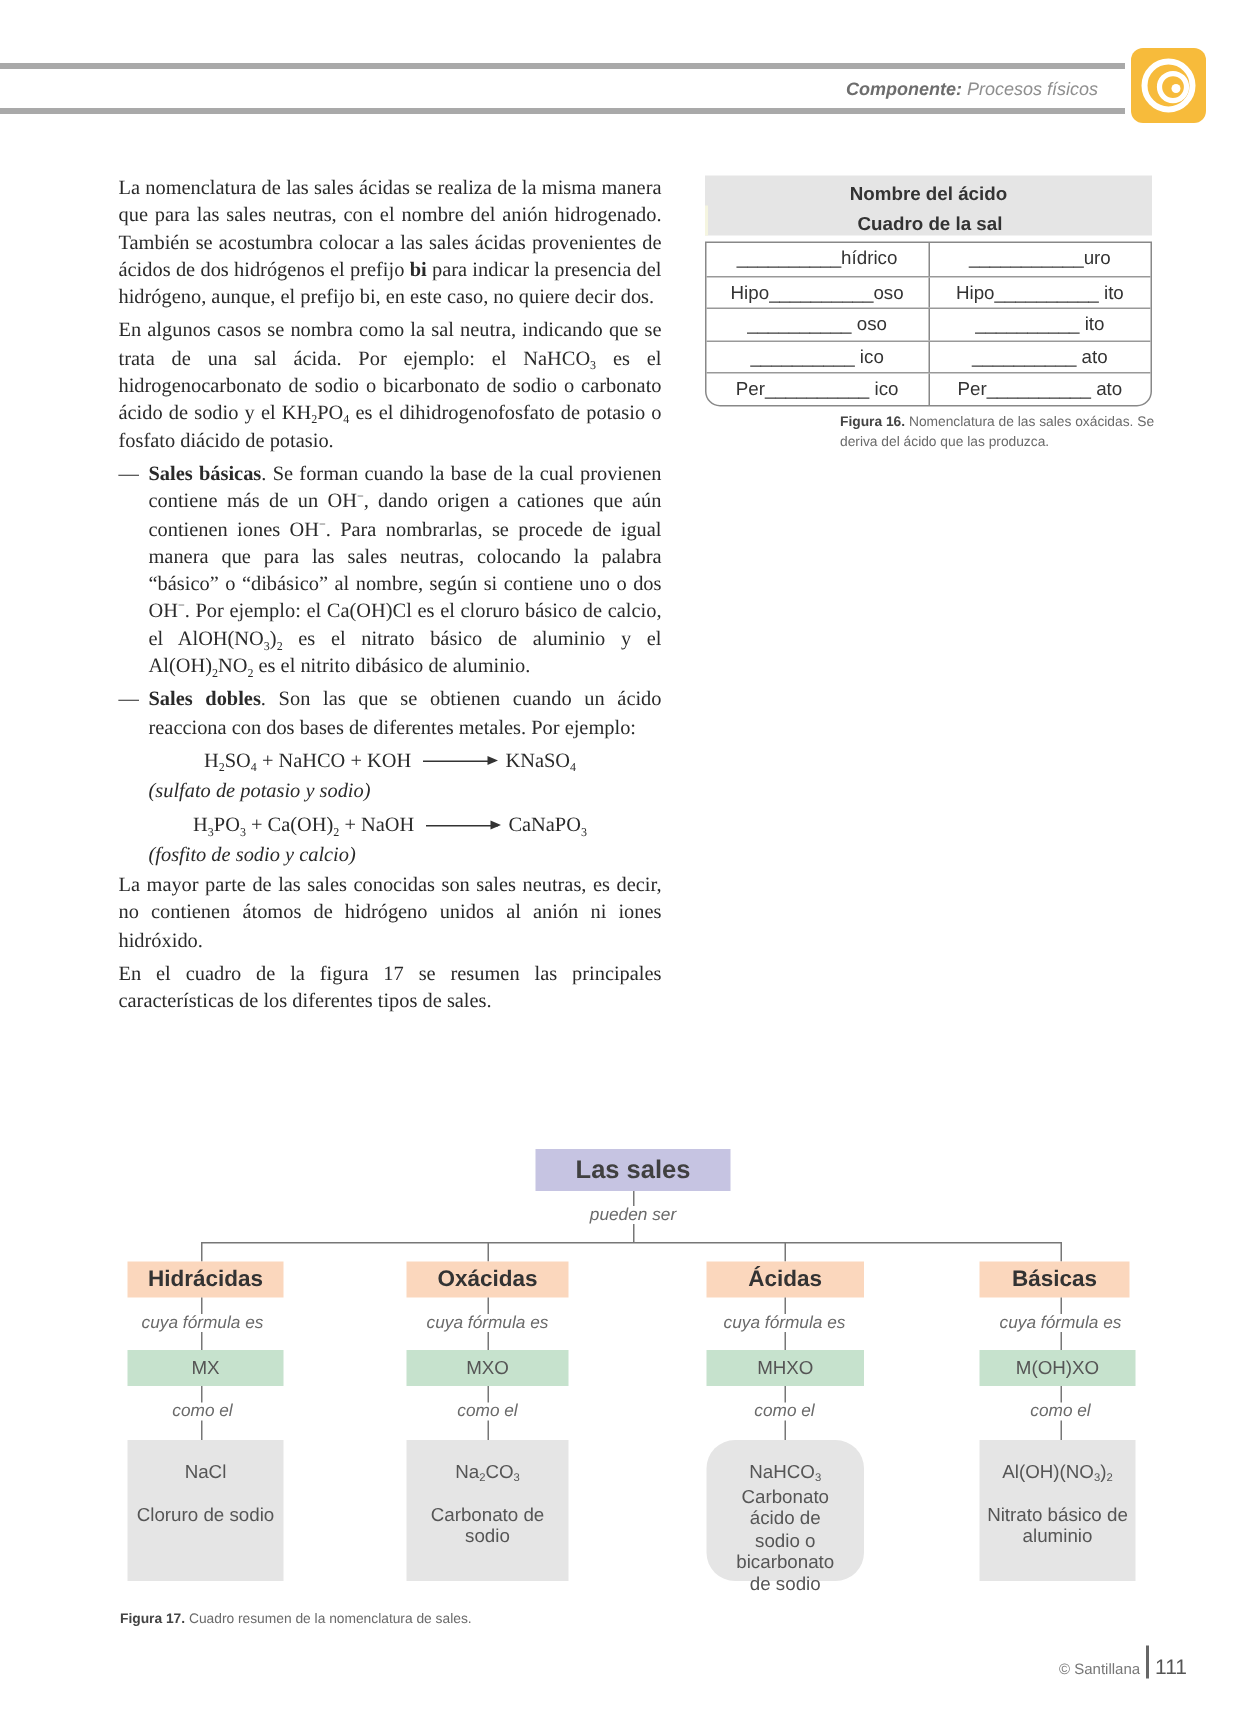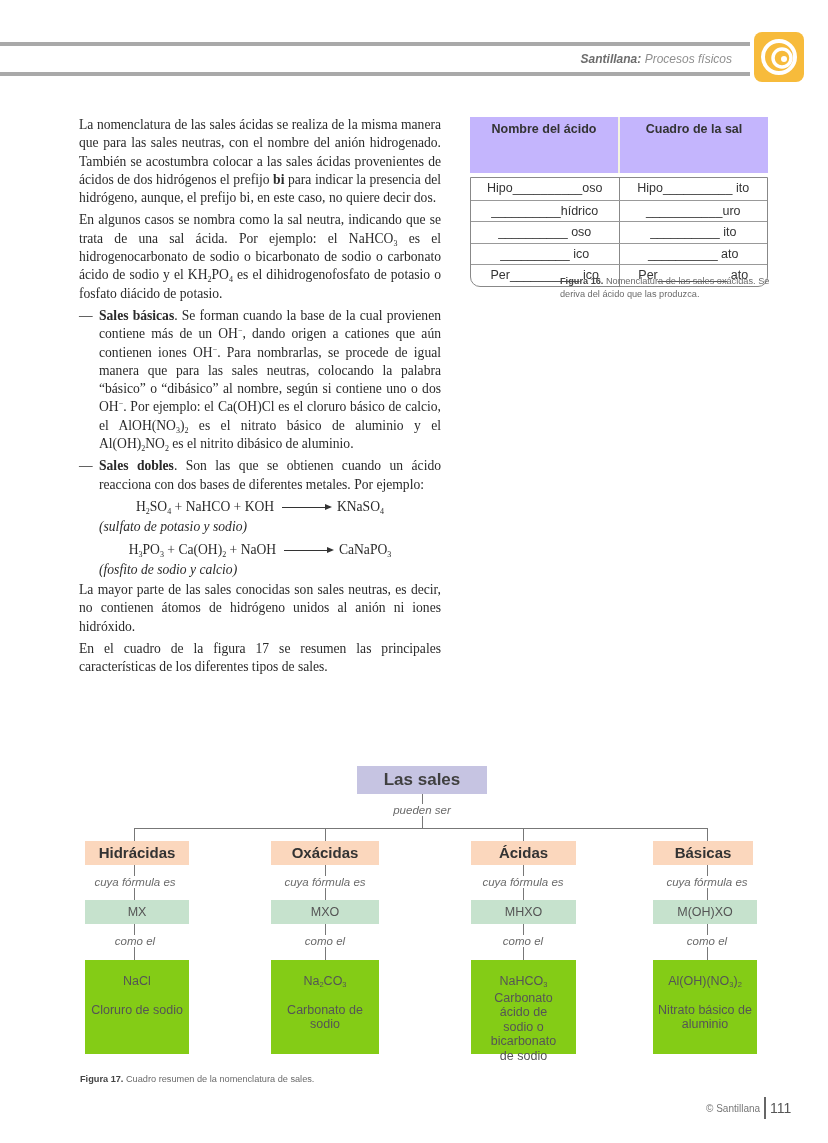--- a/index.html
+++ b/index.html
@@ -24,58 +24,58 @@
   .col sup { font-size: 8px; vertical-align: 5px; line-height: 0; }
   .bullet { position: relative; padding-left: 20px; text-align: justify; margin-bottom: 4px; }
   .bullet .dash { position: absolute; left: 0; top: 0; }
   .eq { text-align: center; margin: 4px 0 2px; }
   .eq .arrow { display: inline-block; width: 48px; height: 1px; background: #333; vertical-align: middle; position: relative; margin: 0 4px; }
   .eq .arrow::after { content: ""; position: absolute; right: -2px; top: -3px; border-left: 7px solid #333; border-top: 3.5px solid transparent; border-bottom: 3.5px solid transparent; }
   .eq-note { font-style: italic; padding-left: 20px; margin-bottom: 2px; }
 
   
   .tbl { position: absolute; left: 470px; top: 117px; width: 298px; font-family: "Liberation Sans", sans-serif; }
-  .tbl-head { display: flex; background: #c4b5fd; height: 56px; }
+  .tbl-head { display: flex; background: #e5e5e5; height: 40px; flex-direction: column; }
   .tbl-head div { flex: 1; text-align: center; font-weight: bold; font-size: 12.5px; line-height: 16px; padding-top: 4px; color: #333; }
   .tbl-head div + div { border-left: 2px solid #f5f5e0; }
   .tbl-body { border: 1px solid #888; border-top: none; border-radius: 0 0 10px 10px; margin-top: 4px; border-top: 1px solid #888; }
   .tbl-row { display: flex; height: 21.6px; border-top: 1px solid #999; }
   .tbl-row:first-child { border-top: none; }
   .tbl-row div { flex: 1; font-size: 12.5px; line-height: 21px; text-align: center; color: #333; }
   .tbl-row div + div { border-left: 1px solid #888; }
   .tbl-cap { position: absolute; left: 560px; top: 275px; width: 215px; font-family: "Liberation Sans", sans-serif; font-size: 9.2px; line-height: 13px; color: #6a6a6a; }
   .tbl-cap b { color: #444; }
 
   
   .dg { position: absolute; left: 0; top: 0; width: 828px; height: 1143px; pointer-events: none; }
   .box { position: absolute; font-family: "Liberation Sans", sans-serif; text-align: center; pointer-events: auto; }
   .root { left: 357px; top: 766px; width: 130px; height: 28px; background: #c6c4e2; font-size: 17px; font-weight: bold; line-height: 28px; color: #404040; }
   .cat { height: 24px; background: #fbd7bd; font-size: 15px; font-weight: bold; line-height: 24px; color: #333; }
   .formula { height: 24px; background: #c6e2cd; font-size: 12.5px; line-height: 24px; color: #555; }
-  .example { height: 94px; background: #84cc16; font-size: 12.5px; line-height: 14.5px; color: #555; padding-top: 14px; }
+  .example { height: 94px; background: #e5e5e5; font-size: 12.5px; line-height: 14.5px; color: #555; padding-top: 14px; }
   .example .name { margin-top: 14px; }
   .example sub { font-size: 7.5px; vertical-align: -2px; line-height: 0; }
   .lbl { position: absolute; font-family: "Liberation Sans", sans-serif; font-style: italic; font-size: 11.5px; color: #6a6a6a; text-align: center; background: #fff; }
   .vl { position: absolute; width: 1px; background: #777; }
   .hl { position: absolute; height: 1px; background: #777; }
   .fig17 { position: absolute; left: 80px; top: 1074px; font-family: "Liberation Sans", sans-serif; font-size: 9.2px; color: #6a6a6a; }
   .fig17 b { color: #444; }
 
   
-  .footer { position: absolute; left: 706px; top: 1097px; font-family: "Liberation Sans", sans-serif; font-size: 10px; color: #777; display: flex; align-items: center; }
+  .footer { position: absolute; left: 706px; top: 1097px; font-family: "Liberation Sans", sans-serif; font-size: 10px; color: #777; display: flex; align-items: flex-end; }
   .footer .sep { display: inline-block; width: 2px; height: 22px; background: #666; margin: 0 4px 0 4px; }
   .footer .pg { font-size: 14px; color: #555; }
 </style>
 </head>
 <body>
 
 <div class="hdr-line top"></div>
 <div class="hdr-line bot"></div>
 <div class="hdr-text">
-  <b>Santillana:</b>
+  <b>Componente:</b>
   <i>Procesos físicos</i>
 </div>
 <div class="hdr-logo">
   <svg width="50" height="50" viewBox="0 0 50 50">
     <circle cx="25" cy="25" r="16" fill="none" stroke="#fff" stroke-width="4"></circle>
     <circle cx="28" cy="26" r="9" fill="none" stroke="#fff" stroke-width="3.5"></circle>
     <circle cx="30" cy="27" r="3" fill="#fff"></circle>
   </svg>
 </div>
 
@@ -112,26 +112,26 @@
   <p>En el cuadro de la figura 17 se resumen las principales características de los diferentes tipos de sales.</p>
 </div>
 
 <div class="tbl">
   <div class="tbl-head">
     <div>Nombre del ácido</div>
     <div>Cuadro de la sal</div>
   </div>
   <div class="tbl-body">
     <div class="tbl-row">
+        <div>__________hídrico</div>
+        <div>___________uro</div>
+      </div>
+    <div class="tbl-row">
         <div>Hipo__________oso</div>
         <div>Hipo__________ ito</div>
-      </div>
-    <div class="tbl-row">
-        <div>__________hídrico</div>
-        <div>___________uro</div>
       </div>
     <div class="tbl-row">
         <div>__________ oso</div>
         <div>__________ ito</div>
       </div>
     <div class="tbl-row">
         <div>__________ ico</div>
         <div>__________ ato</div>
       </div>
     <div class="tbl-row">
@@ -177,21 +177,21 @@
     <div><span>Na</span><sub>2</sub><span>CO</span><sub>3</sub></div>
     <div class="name">Carbonato de sodio</div>
   </div>
 
   <div class="box cat" style="left:471px; top:841px; width:105px;">Ácidas</div>
   <div class="vl" style="left:523px; top:865px; height:35px;"></div>
   <div class="lbl" style="left:468px; top:876px; width:110px;">cuya fórmula es</div>
   <div class="box formula" style="left:471px; top:900px; width:105px;">MHXO</div>
   <div class="vl" style="left:523px; top:924px; height:36px;"></div>
   <div class="lbl" style="left:488px; top:935px; width:70px;">como el</div>
-  <div class="box example" style="left:471px; top:960px; width:105px; padding-top:14px;">
+  <div class="box example" style="left:471px; top:960px; width:105px; padding-top:14px;border-radius:19px;">
     <div><span>NaHCO</span><sub>3</sub></div>
     <div style="margin-top:2px; padding:0 16px;">Carbonato ácido de sodio o bicarbonato de sodio</div>
   </div>
 
   <div class="box cat" style="left:653px; top:841px; width:100px;">Básicas</div>
   <div class="vl" style="left:707px; top:865px; height:35px;"></div>
   <div class="lbl" style="left:652px; top:876px; width:110px;">cuya fórmula es</div>
   <div class="box formula" style="left:653px; top:900px; width:104px;">M(OH)XO</div>
   <div class="vl" style="left:707px; top:924px; height:36px;"></div>
   <div class="lbl" style="left:672px; top:935px; width:70px;">como el</div>

